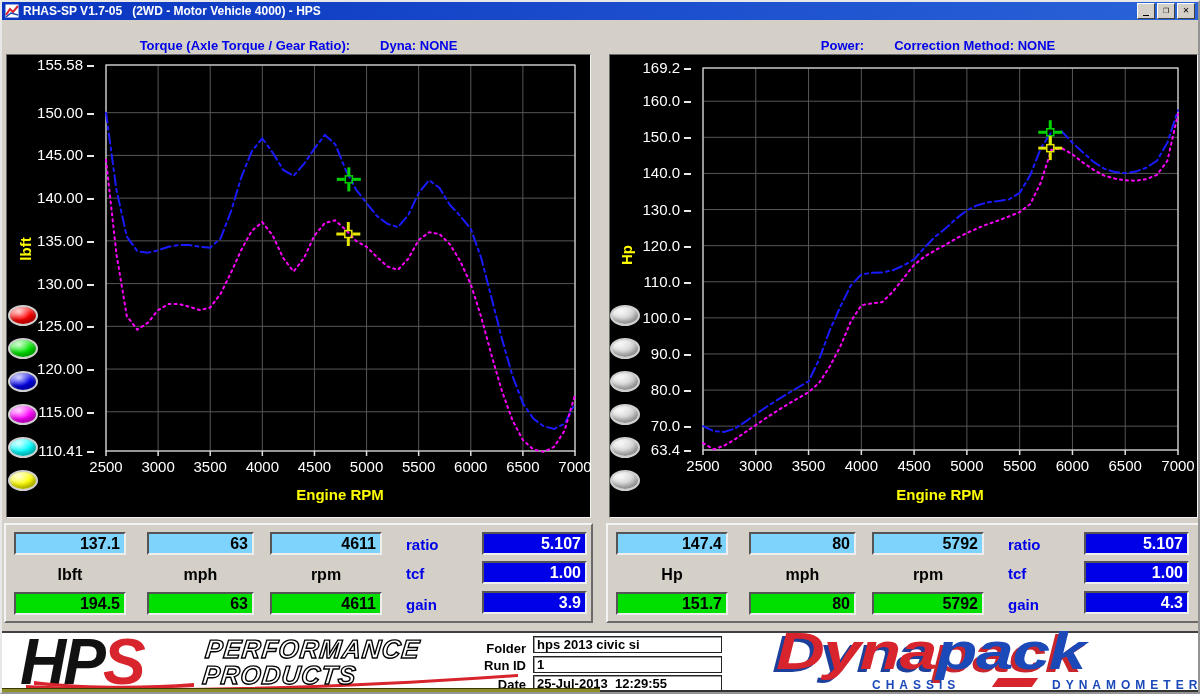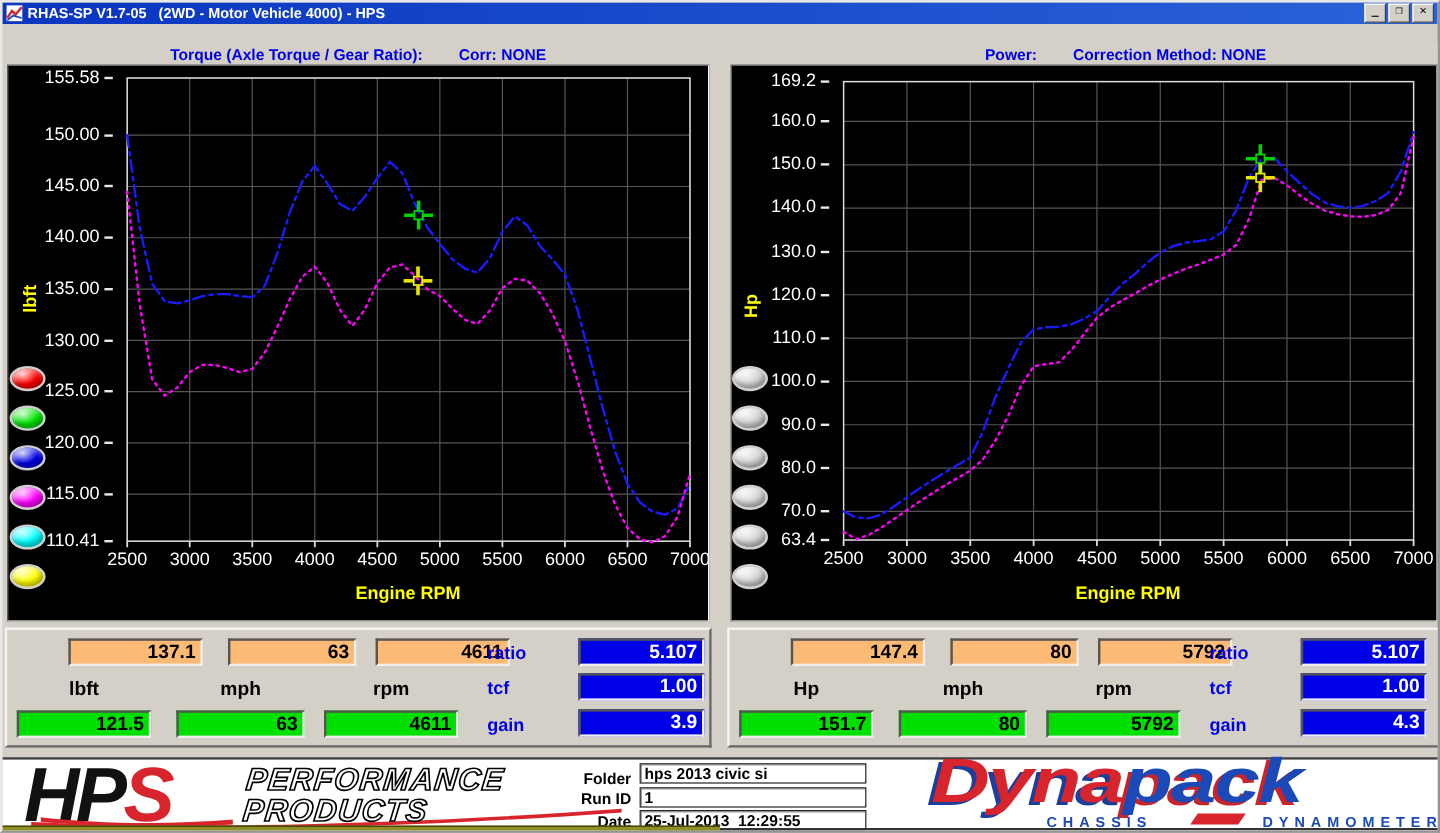--- a/index.html
+++ b/index.html
@@ -27,21 +27,21 @@
   .xtick{position:absolute;width:52px;height:18px;line-height:18px;color:#fff;font-size:15px;text-align:center;}
   .axis-y{position:absolute;width:40px;height:16px;color:#ffff00;font-weight:bold;font-size:15px;text-align:center;transform:rotate(-90deg);}
   .axis-x{position:absolute;width:160px;height:18px;color:#ffff00;font-weight:bold;font-size:15px;text-align:center;}
   .oval-btn{position:absolute;width:30px;height:21px;border-radius:50%;border:2px solid #cfcfcf;box-sizing:border-box;
     box-shadow:inset -2px -3px 4px rgba(0,0,0,.35), inset 2px 3px 4px rgba(255,255,255,.45);}
   .data-panel{position:absolute;top:521px;height:100px;background:#d4d0c8;border:2px solid;border-color:#f4f4f4 #6a6a6a #6a6a6a #f4f4f4;box-sizing:border-box;}
   .data-panel.left{left:2px;width:589px;}
   .data-panel.right{left:604px;width:668px;}
   .vbox{position:absolute;height:23px;border:2px solid;border-color:#555 #eee #eee #555;box-sizing:border-box;
     font-size:16px;font-weight:bold;text-align:right;padding:0 4px;line-height:19px;color:#000;}
-  .vbox.yellow{background:#fdba74;margin-left:43px;}
+  .vbox.yellow{background:#7dd3fc;}
   .vbox.green{background:#00e000;}
   .vbox.blue{background:#0000e8;color:#fff;}
   .unit-label{position:absolute;height:20px;line-height:20px;font-size:16px;font-weight:bold;color:#000;text-align:center;}
   .side-label{position:absolute;height:18px;line-height:18px;font-size:15px;font-weight:bold;color:#0000e8;text-align:left;}
   .footer{position:absolute;left:0;top:629px;width:1200px;height:63px;background:#fff;border-top:2px solid #404040;box-sizing:border-box;}
   .hps-word{position:absolute;left:18px;top:-8px;font-size:64px;font-style:italic;font-weight:900;letter-spacing:-3px;color:#111;}
   .hps-word .s-red{color:#d8242c;}
   .hps-sub{position:absolute;left:202px;top:3px;font-size:26px;font-style:italic;font-weight:900;letter-spacing:1px;
     color:#fff;-webkit-text-stroke:1.4px #000;transform:skewX(-6deg);line-height:26px;white-space:nowrap;}
   .field-label{position:absolute;left:452px;width:72px;height:16px;line-height:16px;font-size:13px;font-weight:bold;color:#000;text-align:right;}
@@ -73,21 +73,21 @@
     <div class="tb-buttons">
       <div class="tb-btn">_</div>
       <div class="tb-btn">❐</div>
       <div class="tb-btn">✕</div>
     </div>
   </div>
 
 
   <div class="chart-header left">
     <span>Torque (Axle Torque / Gear Ratio):</span>
-    <span>Corr: NONE</span>
+    <span>Dyna: NONE</span>
   </div>
   <div class="chart-header right">
     <div class="hdr-inner">
       <span>Power:</span>
       <span>Correction Method: NONE</span>
     </div>
   </div>
 
   <div class="chart-black left" id="chart0">
     <div class="axis-y" style="left:-2px;top:186px;">lbft</div>
@@ -240,21 +240,21 @@
       </svg>
     </div>
 
   <div class="data-panel left" id="panel0">
       <div class="vbox yellow" style="left: 8px; top: 7px; width: 112px;">137.1</div>
       <div class="vbox yellow" style="left: 141px; top: 7px; width: 107px;">63</div>
       <div class="vbox yellow" style="left: 264px; top: 7px; width: 112px;">4611</div>
       <div class="unit-label" style="left: 8px; top: 40px; width: 112px;">lbft</div>
       <div class="unit-label" style="left: 141px; top: 40px; width: 107px;">mph</div>
       <div class="unit-label" style="left: 264px; top: 40px; width: 112px;">rpm</div>
-      <div class="vbox green" style="left: 8px; top: 67px; width: 112px;">121.5</div>
+      <div class="vbox green" style="left: 8px; top: 67px; width: 112px;">194.5</div>
       <div class="vbox green" style="left: 141px; top: 67px; width: 107px;">63</div>
       <div class="vbox green" style="left: 264px; top: 67px; width: 112px;">4611</div>
       <div class="side-label" style="left: 400px; top: 11px; width: 66px;">ratio</div>
       <div class="vbox blue" style="left: 476px; top: 7px; width: 105px;">5.107</div>
       <div class="side-label" style="left: 400px; top: 40px; width: 66px;">tcf</div>
       <div class="vbox blue" style="left: 476px; top: 36px; width: 105px;">1.00</div>
       <div class="side-label" style="left: 400px; top: 71px; width: 66px;">gain</div>
       <div class="vbox blue" style="left: 476px; top: 66px; width: 105px;">3.9</div>
     </div>
   <div class="data-panel right" id="panel1">

